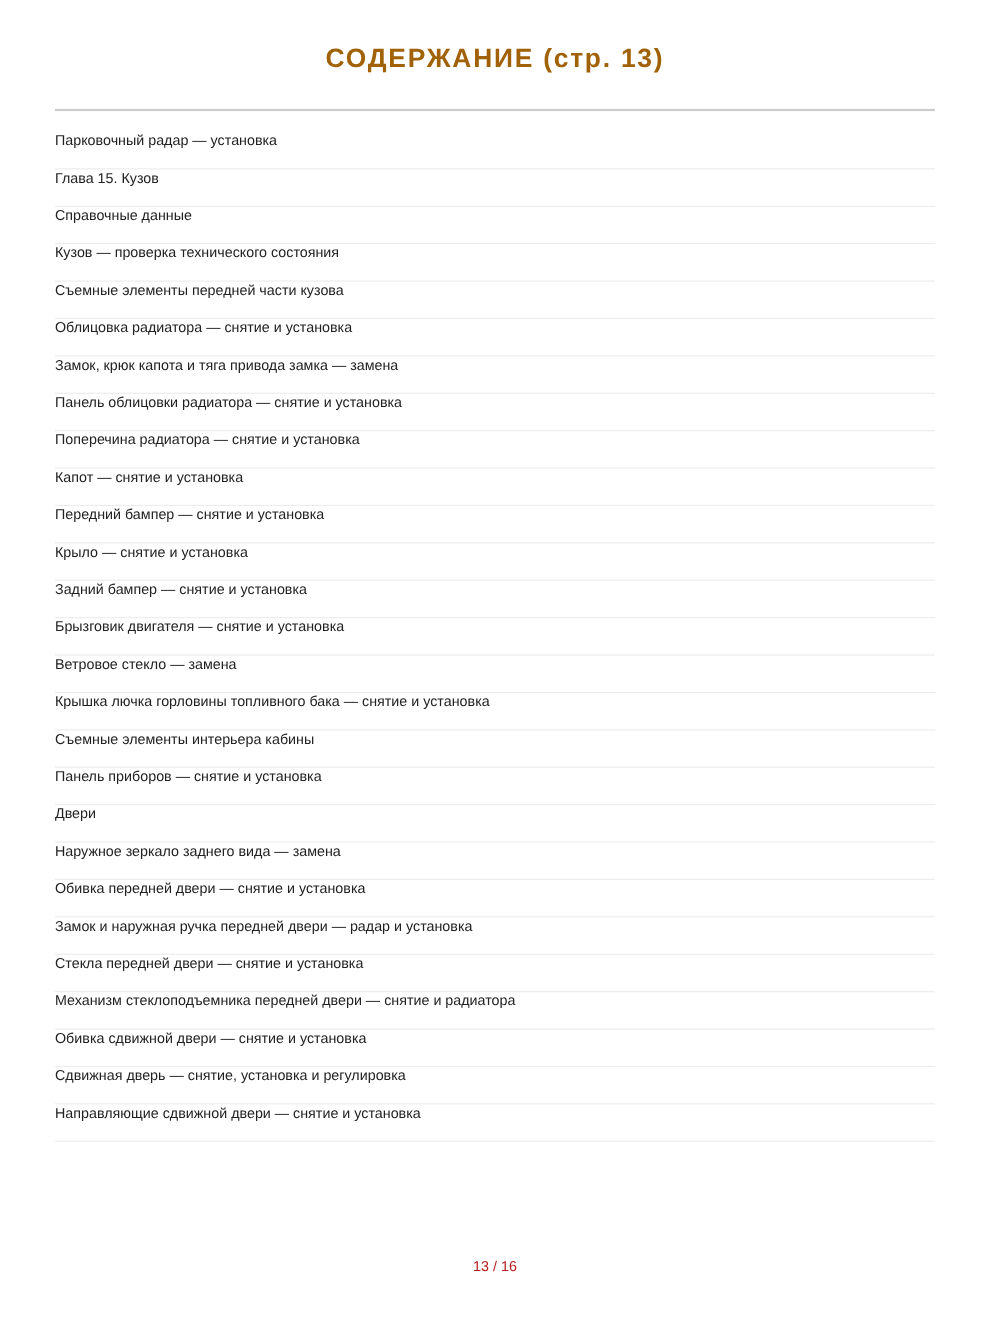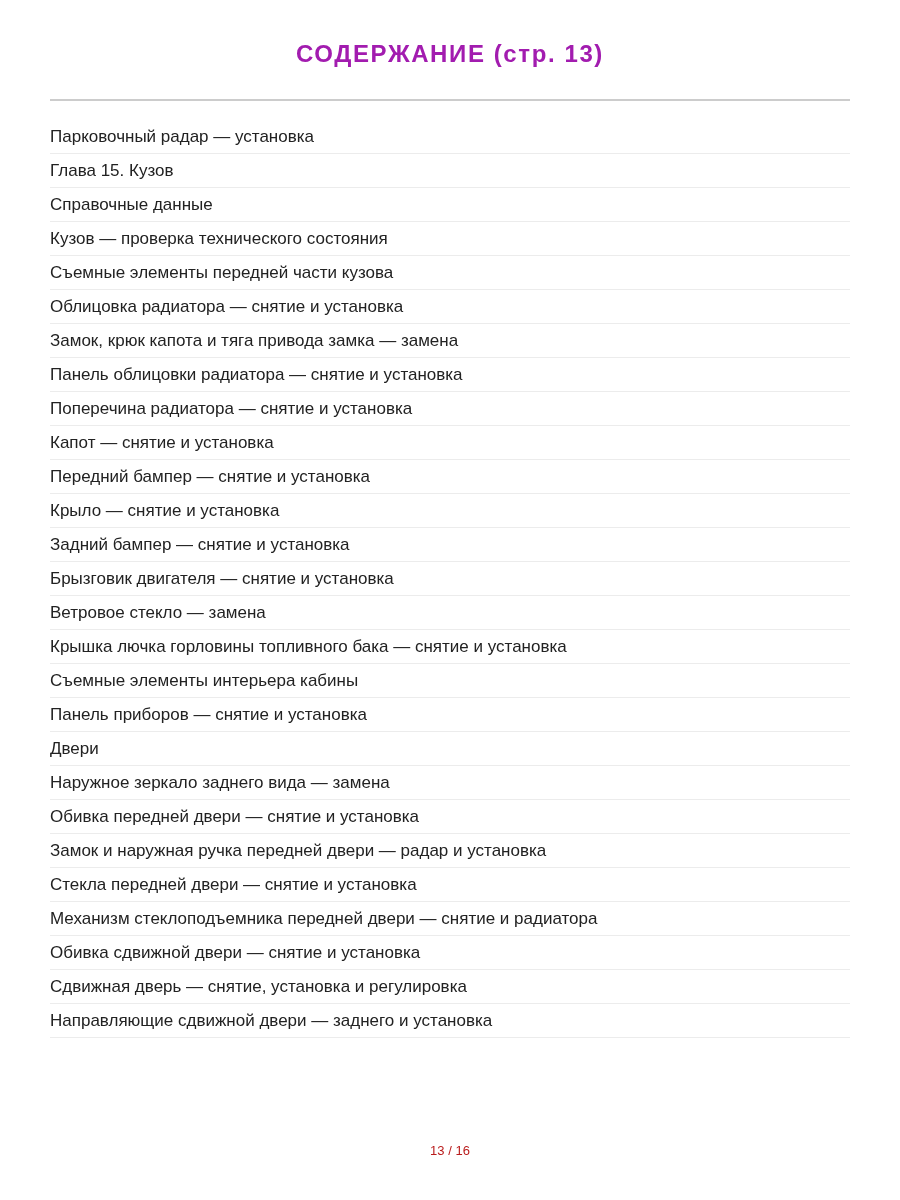--- a/index.html
+++ b/index.html
@@ -27,39 +27,39 @@
     .page-title {
       position: absolute;
       left: 0;
       right: 0;
       top: 38px;
       margin: 0;
       text-align: center;
       font-size: 24px;
       font-weight: bold;
       letter-spacing: 1.6px;
-      color: #a21caf;
+      color: #a16207;
       line-height: 32px;
     }
     .toc-list {
       position: absolute;
       left: 50px;
       top: 120px;
       width: 800px;
       margin: 0;
       padding: 0;
       list-style: none;
     }
     .toc-item {
       height: 34px;
       box-sizing: border-box;
       border-bottom: 1px solid #ececec;
       display: flex;
-      align-items: center;
-      font-size: 17px;
+      align-items: flex-start;
+      font-size: 13px;
       color: #222222;
       cursor: pointer;
     }
     .toc-item span {
       white-space: nowrap;
     }
     .page-footer {
       position: absolute;
       left: 0;
       right: 0;
@@ -149,17 +149,17 @@
   <li class="toc-item">
       <span>Механизм стеклоподъемника передней двери — снятие и радиатора</span>
     </li>
   <li class="toc-item">
       <span>Обивка сдвижной двери — снятие и установка</span>
     </li>
   <li class="toc-item">
       <span>Сдвижная дверь — снятие, установка и регулировка</span>
     </li>
   <li class="toc-item">
-      <span>Направляющие сдвижной двери — заднего и установка</span>
+      <span>Направляющие сдвижной двери — снятие и установка</span>
     </li>
 </ul>
 
 <footer class="page-footer">13 / 16</footer>
 
 </body></html>

